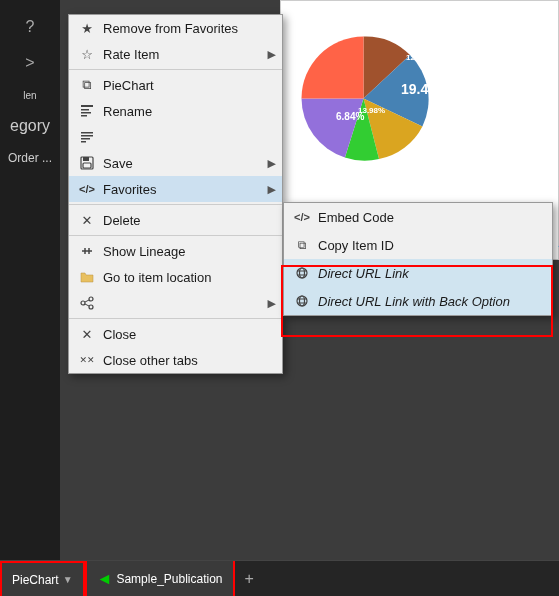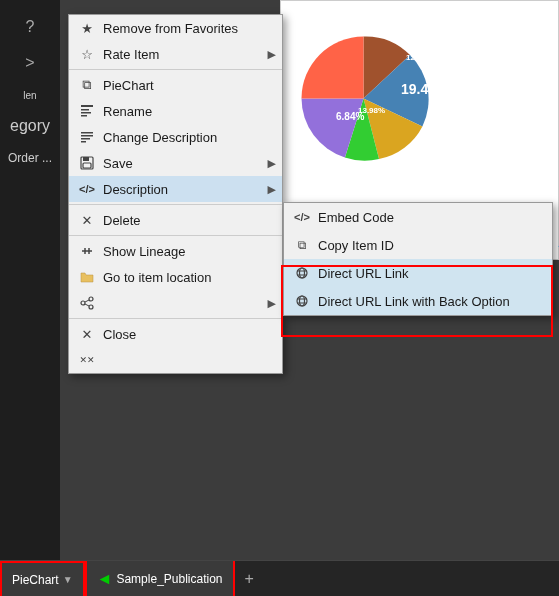--- a/index.html
+++ b/index.html
@@ -166,20 +166,21 @@
       align-items: center;
       padding: 6px 10px;
       color: #1a1a1a;
       cursor: pointer;
       gap: 8px;
       position: relative;
     }
 
     .submenu-item.highlighted {
       background: #d0e4f0;
+      font-style: italic;
     }
 
     .submenu-item .item-icon {
       width: 16px;
       height: 16px;
       display: flex;
       align-items: center;
       justify-content: center;
       font-size: 12px;
       color: #444;
@@ -279,38 +280,37 @@
 
   <div class="menu-item">
     <span class="item-icon">
       <svg width="14" height="14" viewBox="0 0 14 14">
           <rect x="1" y="2" width="12" height="1.5" fill="#444"></rect>
           <rect x="1" y="5" width="12" height="1.5" fill="#444"></rect>
           <rect x="1" y="8" width="9" height="1.5" fill="#444"></rect>
           <rect x="1" y="11" width="5" height="1.5" fill="#444"></rect>
         </svg>
     </span>
-    <span>Change Description</span>
   </div>
 
   <div class="menu-item">
     <span class="item-icon">
       <svg width="14" height="14" viewBox="0 0 14 14">
           <rect x="1" y="1" width="12" height="12" rx="1" fill="none" stroke="#444" stroke-width="1.2"></rect>
           <rect x="3" y="1" width="6" height="4" fill="#444"></rect>
           <rect x="3" y="7" width="8" height="5" rx="1" fill="none" stroke="#444" stroke-width="1.2"></rect>
         </svg>
     </span>
     <span>Save</span>
     <span class="arrow">▶</span>
   </div>
 
   <div class="menu-item active">
     <span class="item-icon" style="font-size:11px;font-weight:bold;color:#333;">&lt;/&gt;</span>
-    <span>Description</span>
+    <span>Favorites</span>
     <span class="arrow">▶</span>
   </div>
 
   <div class="menu-separator"></div>
 
   <div class="menu-item">
     <span class="item-icon">✕</span>
     <span>Delete</span>
   </div>
 
@@ -350,20 +350,21 @@
 
   <div class="menu-separator"></div>
 
   <div class="menu-item">
     <span class="item-icon">✕</span>
     <span>Close</span>
   </div>
 
   <div class="menu-item">
     <span class="item-icon" style="font-size:9px;">✕✕</span>
+    <span>Close other tabs</span>
   </div>
 </div>
 
 <div class="submenu">
 
   <div class="submenu-item">
     <span class="item-icon" style="font-size:11px;font-weight:bold;">&lt;/&gt;</span>
     <span>Embed Code</span>
   </div>
 

